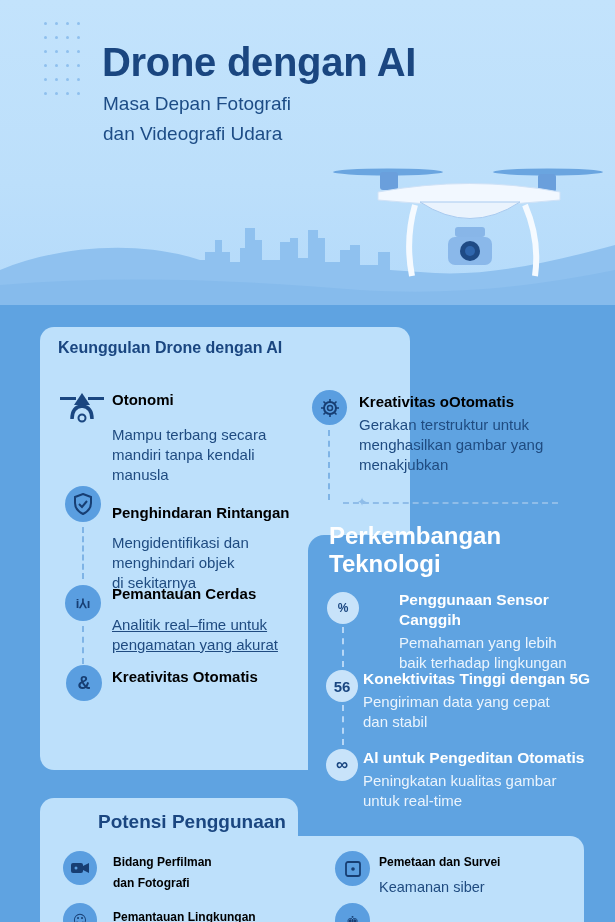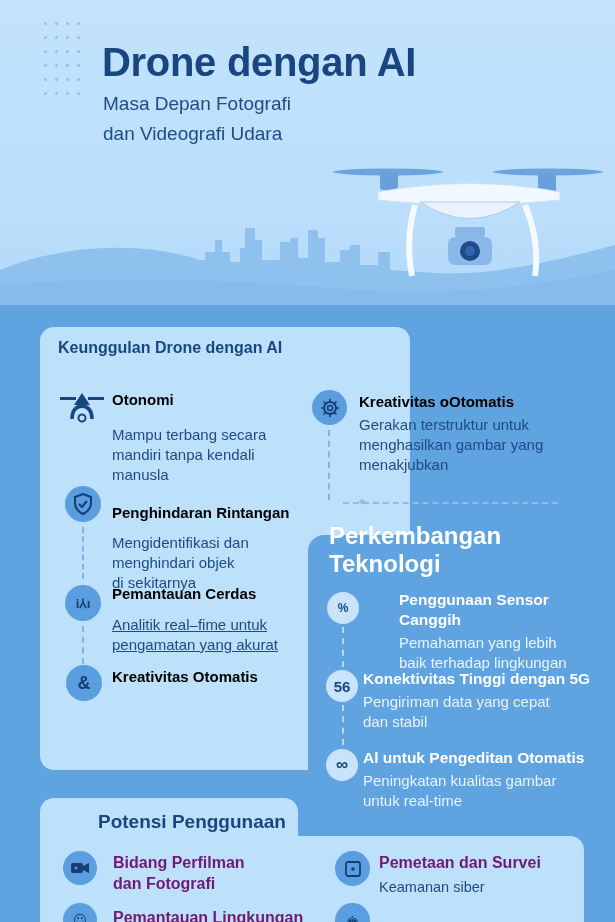--- a/index.html
+++ b/index.html
@@ -70,21 +70,21 @@
   }
   
   .card3-tab {
     position: absolute; left: 40px; top: 798px; width: 258px; height: 60px;
     background: #bde0fb; border-radius: 14px 14px 0 0;
   }
   .card3 {
     position: absolute; left: 40px; top: 836px; width: 544px; height: 100px;
     background: #bde0fb; border-radius: 0 14px 0 0;
   }
-  .use .ft { font-size: 16px; font-weight: 700; color: #701a75; line-height: 21px; white-space: pre-line; }
+  .use .ft { font-size: 12px; font-weight: 700; color: #000000; line-height: 21px; white-space: pre-line; }
   .use .fd { font-size: 14.5px; color: #1f4b80; }
 </style>
 </head>
 <body>
 
 <div class="hero">
   <div class="dots">
     <span></span>
       <span></span>
       <span></span>

